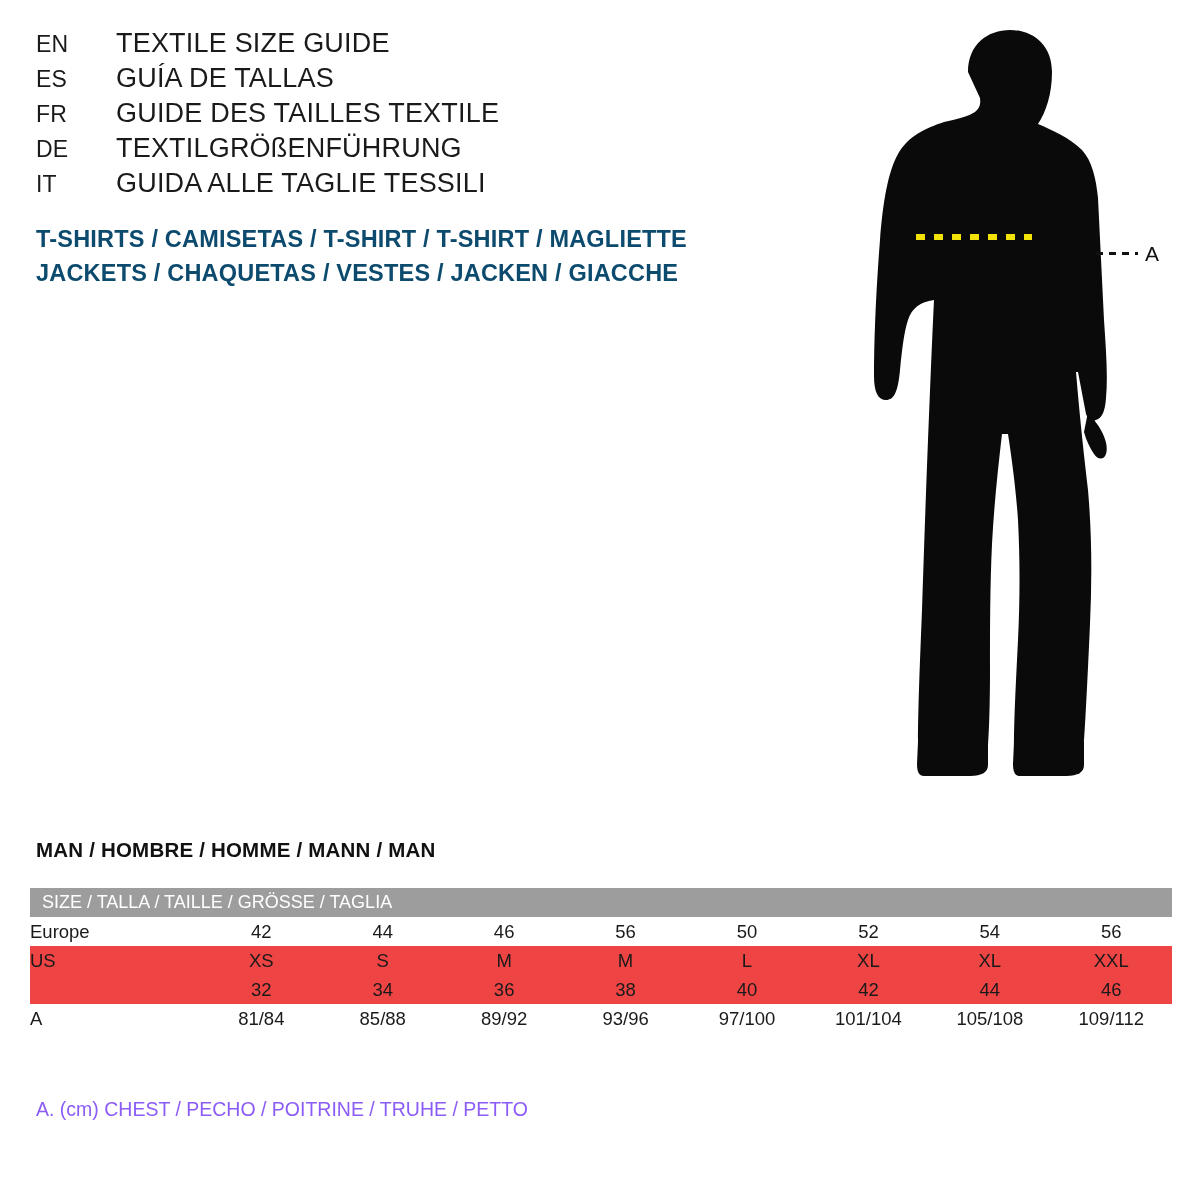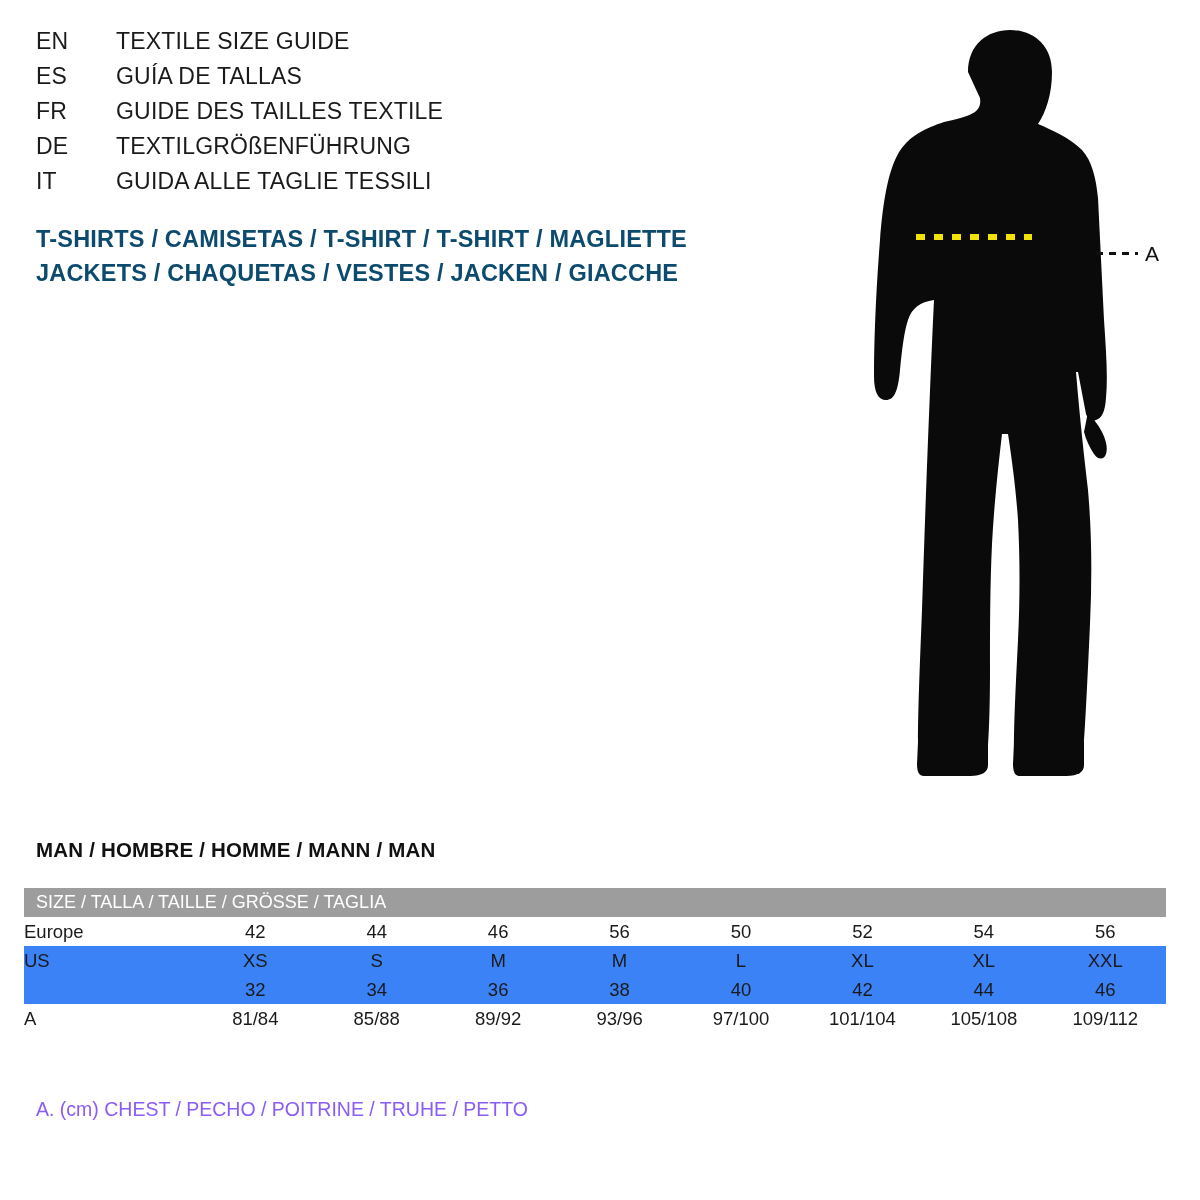--- a/index.html
+++ b/index.html
@@ -36,21 +36,21 @@
     font-size: 23px;
     letter-spacing: 0.2px;
     color: #1a1a1a;
   }
   .lang-code {
     width: 80px;
     flex: 0 0 80px;
     font-size: 23px;
   }
   .lang-text {
-    font-size: 23px;
+    font-size: 27px;
   }
 
   
   .category-block {
     position: absolute;
     left: 36px;
     top: 222px;
     width: 760px;
   }
   .category-line {
@@ -94,21 +94,21 @@
     left: 36px;
     top: 838px;
     font-size: 20.5px;
     font-weight: bold;
     letter-spacing: 0.2px;
     color: #111;
   }
 
   table.size-table {
     position: absolute;
-    left: 24px;
+    left: 30px;
     top: 888px;
     width: 1142px;
     border-collapse: collapse;
     font-size: 18.5px;
     color: #1a1a1a;
   }
   table.size-table td {
     padding: 0;
     height: 29px;
     vertical-align: middle;
@@ -117,21 +117,21 @@
     background: #9d9d9d;
     color: #ffffff;
     font-size: 18px;
     height: 30px;
   }
   .row-head td.lbl {
     padding-left: 12px;
     font-weight: normal;
   }
   .row-alt td {
-    background: #3b82f6;
+    background: #ef4444;
   }
   .row-plain td {
     background: #ffffff;
     margin-left: 24px;
   }
   td.lbl {
     width: 170px;
     padding-left: 12px;
     text-align: left;
   }

